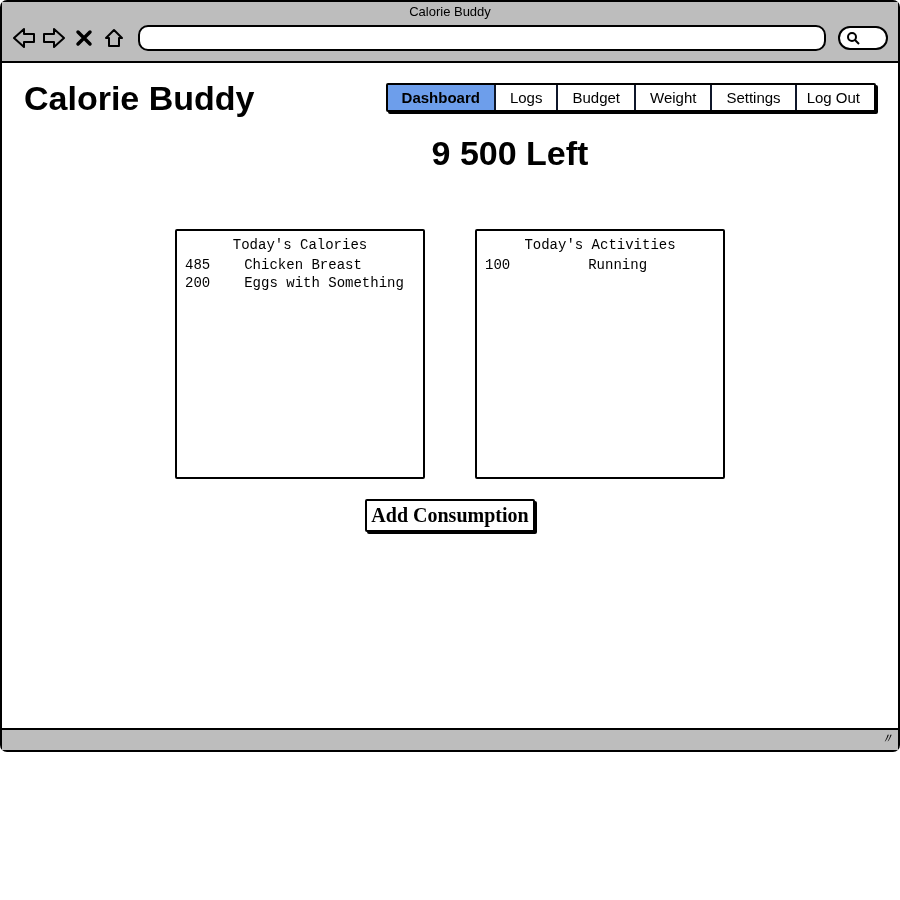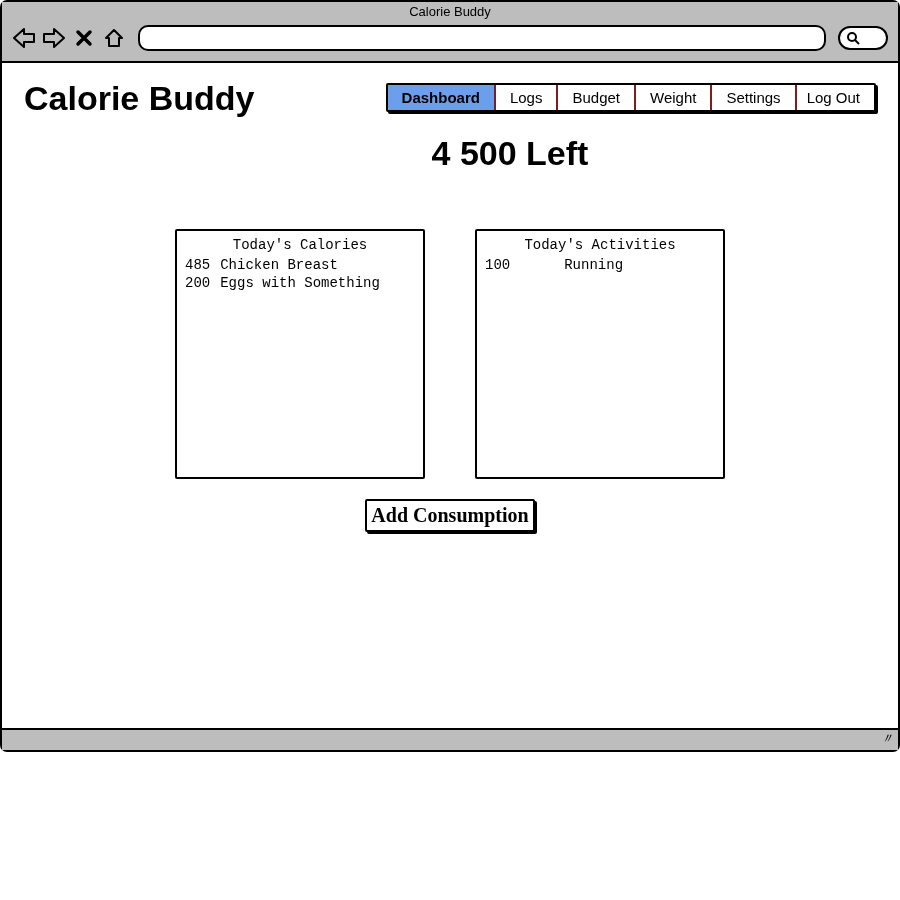--- a/index.html
+++ b/index.html
@@ -97,21 +97,21 @@
     border: 2px solid #000;
     border-radius: 2px;
     box-shadow: 2px 2px 0 #000;
     background: #fff;
     margin-top: 4px;
   }
   .tab {
     padding: 4px 14px;
     font-size: 15px;
     font-family: Arial, sans-serif;
-    border-right: 2px solid #7f1d1d;
+    border-right: 2px solid #0f172a;
     cursor: pointer;
   }
   .tab:last-child { border-right: none; padding-left: 10px; }
   .tab.active {
     background: #6d9eeb;
     font-weight: bold;
   }
   .summary {
     text-align: center;
     font-size: 34px;
@@ -133,21 +133,21 @@
     padding: 6px 8px;
     font-family: Liberation Mono, monospace;
     font-size: 14px;
   }
   .panel-title {
     text-align: center;
     margin-bottom: 4px;
   }
   .row {
     display: flex;
-    gap: 10px;
+    gap: 34px;
     margin-bottom: 2px;
   }
   .row.centered .label { margin: 0 auto 8px 44px; }
   .buttons-row {
     display: flex;
     justify-content: center;
     gap: 140px;
     margin-top: 20px;
   }
   .sketch-btn {
@@ -217,21 +217,21 @@
       <div class="tabbar">
         <div class="tab active">Dashboard</div>
         <div class="tab">Logs</div>
         <div class="tab">Budget</div>
         <div class="tab">Weight</div>
         <div class="tab">Settings</div>
         <div class="tab">Log Out</div>
       </div>
     </div>
 
-    <div class="summary">4 500 Left</div>
+    <div class="summary">9 500 Left</div>
 
     <div class="panels">
       <div class="panel">
         <div class="panel-title">Today's Calories</div>
         <div class="row">
           <span>485</span>
           <span>Chicken Breast</span>
         </div>
         <div class="row">
           <span>200</span>

